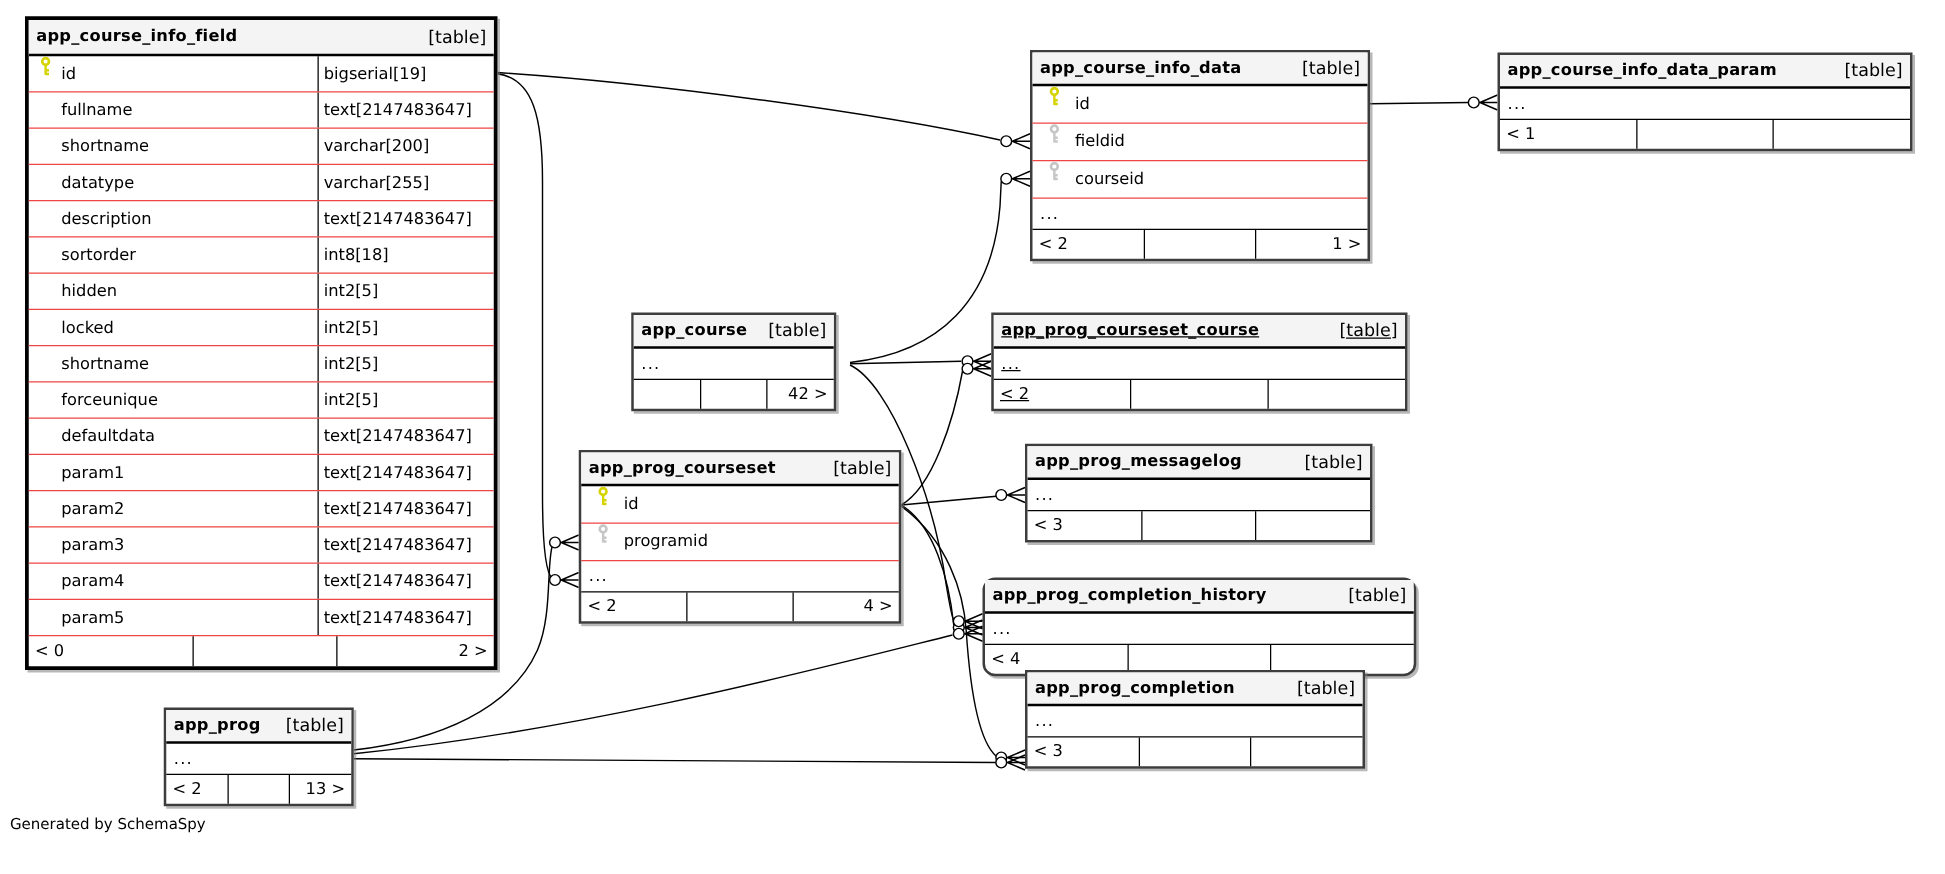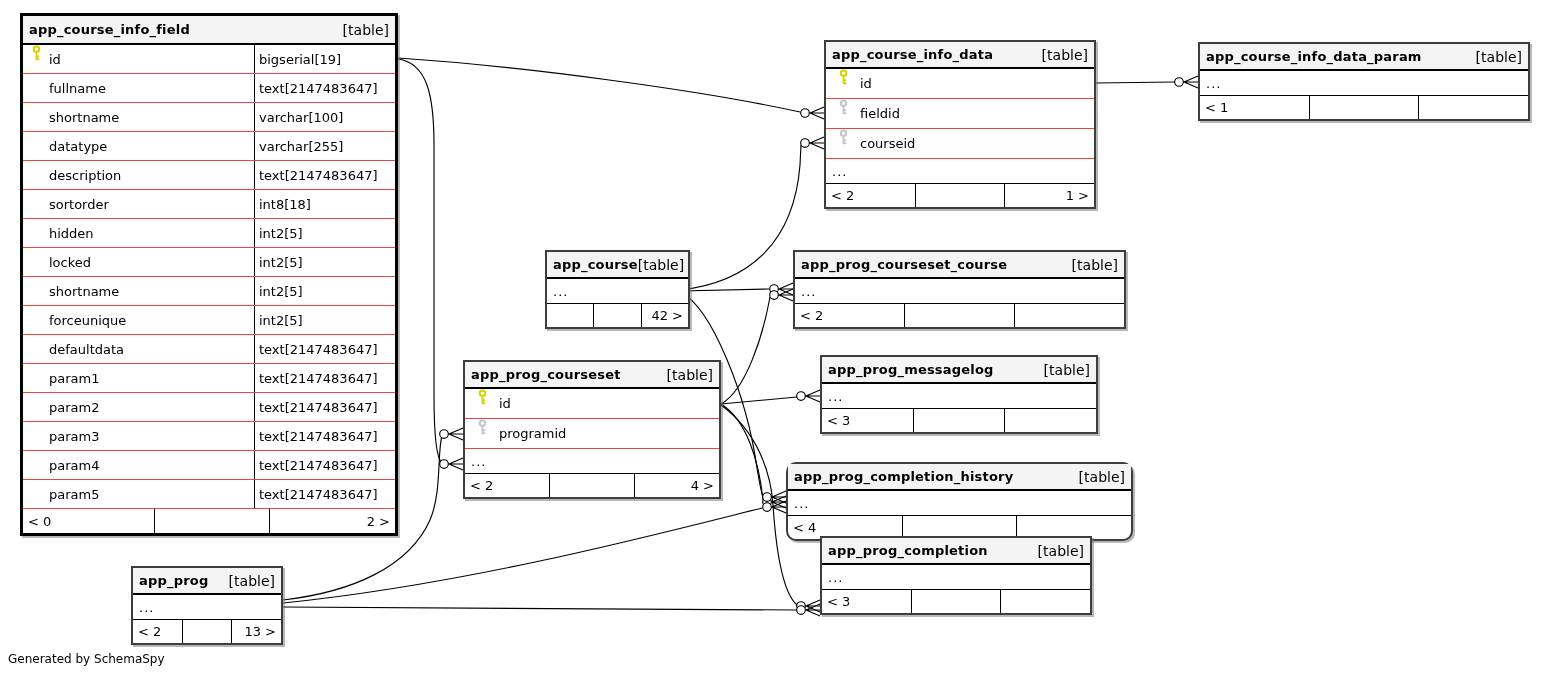--- a/index.html
+++ b/index.html
@@ -34,22 +34,22 @@
   .fcell{flex:1;display:flex;align-items:center;padding:0 5px;border-left:1px solid #000;box-sizing:border-box;}
   .fcell.left{border-left:none;}
   .fcell.right{justify-content:flex-end;}
   #t-field .fcell.left{flex:0 0 131px;}
   #t-field .fcell.mid{flex:0 0 115px;}
   #t-field .tfoot{height:24px;}
   
   #t-field     {left:20px;  top:13px;  width:378px;}
   #t-data      {left:824px; top:40px;  width:272px;}
   #t-param     {left:1198px;top:42px;  width:332px;text-align:center;}
-  #t-course    {left:505px; top:250px; width:145px;margin-left:40px;}
-  #t-cscourse  {left:793px; top:250px; width:333px;}
+  #t-course    {left:505px; top:250px; width:164px;}
+  #t-cscourse  {left:793px; top:250px; width:333px;text-decoration:underline;}
   #t-courseset {left:463px; top:360px; width:258px;}
   #t-messagelog{left:820px; top:355px; width:278px;}
   #t-history   {left:786px; top:462px; width:347px;border-radius:10px;}
   #t-prog      {left:131px; top:566px; width:152px;}
   #t-completion{left:820px; top:536px; width:272px;}
   #generated-by{position:absolute;left:8px;top:652px;font-size:12px;color:#000;z-index:1;}
 </style>
 </head>
 <body>
 
@@ -138,21 +138,21 @@
         <span class="tycell">bigserial[19]</span>
       </div>
       <div class="crow">
         <span class="kcell"></span>
         <span class="ncell">fullname</span>
         <span class="tycell">text[2147483647]</span>
       </div>
       <div class="crow">
         <span class="kcell"></span>
         <span class="ncell">shortname</span>
-        <span class="tycell">varchar[100]</span>
+        <span class="tycell">varchar[200]</span>
       </div>
       <div class="crow">
         <span class="kcell"></span>
         <span class="ncell">datatype</span>
         <span class="tycell">varchar[255]</span>
       </div>
       <div class="crow">
         <span class="kcell"></span>
         <span class="ncell">description</span>
         <span class="tycell">text[2147483647]</span>

